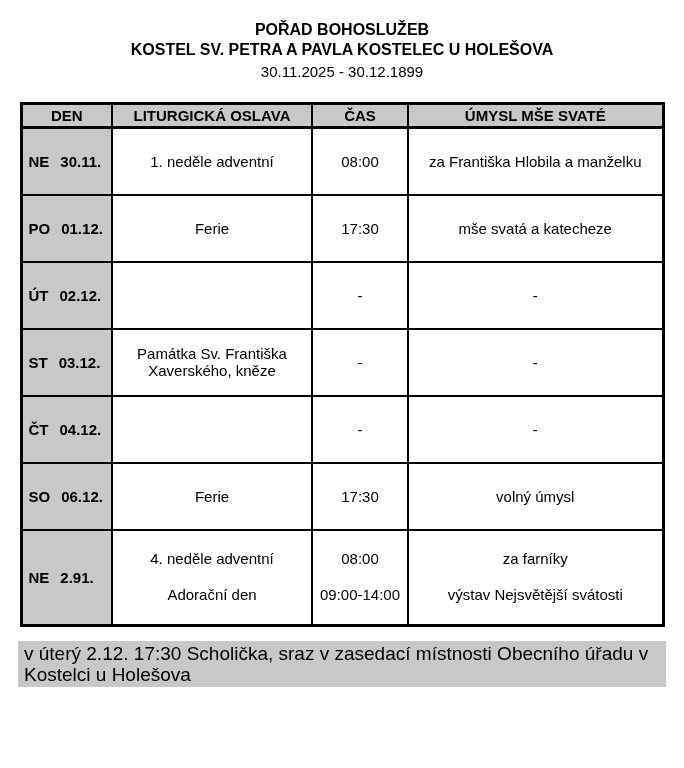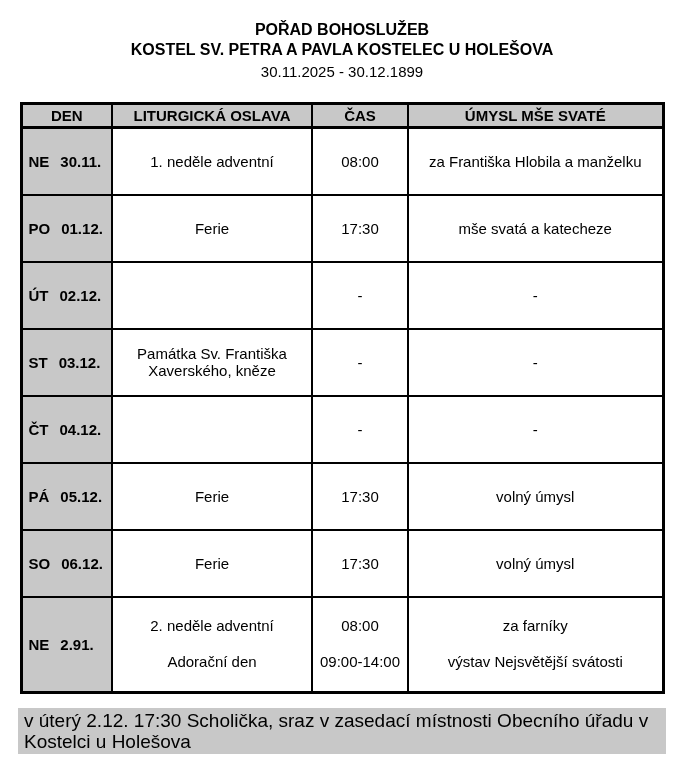--- a/index.html
+++ b/index.html
@@ -151,41 +151,33 @@
     <tr class="r">
       <td class="day-cell">
         <span class="day">ČT</span><span class="date">04.12.</span>
       </td>
       <td class="cel-cell"></td>
       <td class="time-cell">-</td>
       <td class="int-cell">-</td>
     </tr>
     <tr class="r">
       <td class="day-cell">
-        <span class="day">PÁ</span><span class="date">05.12.</span>
-      </td>
-      <td class="cel-cell">Ferie</td>
-      <td class="time-cell">17:30</td>
-      <td class="int-cell">volný úmysl</td>
-    </tr>
-    <tr class="r">
-      <td class="day-cell">
         <span class="day">SO</span><span class="date">06.12.</span>
       </td>
       <td class="cel-cell">Ferie</td>
       <td class="time-cell">17:30</td>
       <td class="int-cell">volný úmysl</td>
     </tr>
     <tr class="r-tall">
       <td class="day-cell">
         <span class="day">NE</span><span class="date">2.91.</span>
       </td>
       <td class="stack-cell">
         <div class="stack">
-          <div class="l1">2. neděle adventní</div>
+          <div class="l1">4. neděle adventní</div>
           <div class="l2">Adorační den</div>
         </div>
       </td>
       <td class="stack-cell">
         <div class="stack">
           <div class="l1">08:00</div>
           <div class="l2">09:00-14:00</div>
         </div>
       </td>
       <td class="stack-cell">

